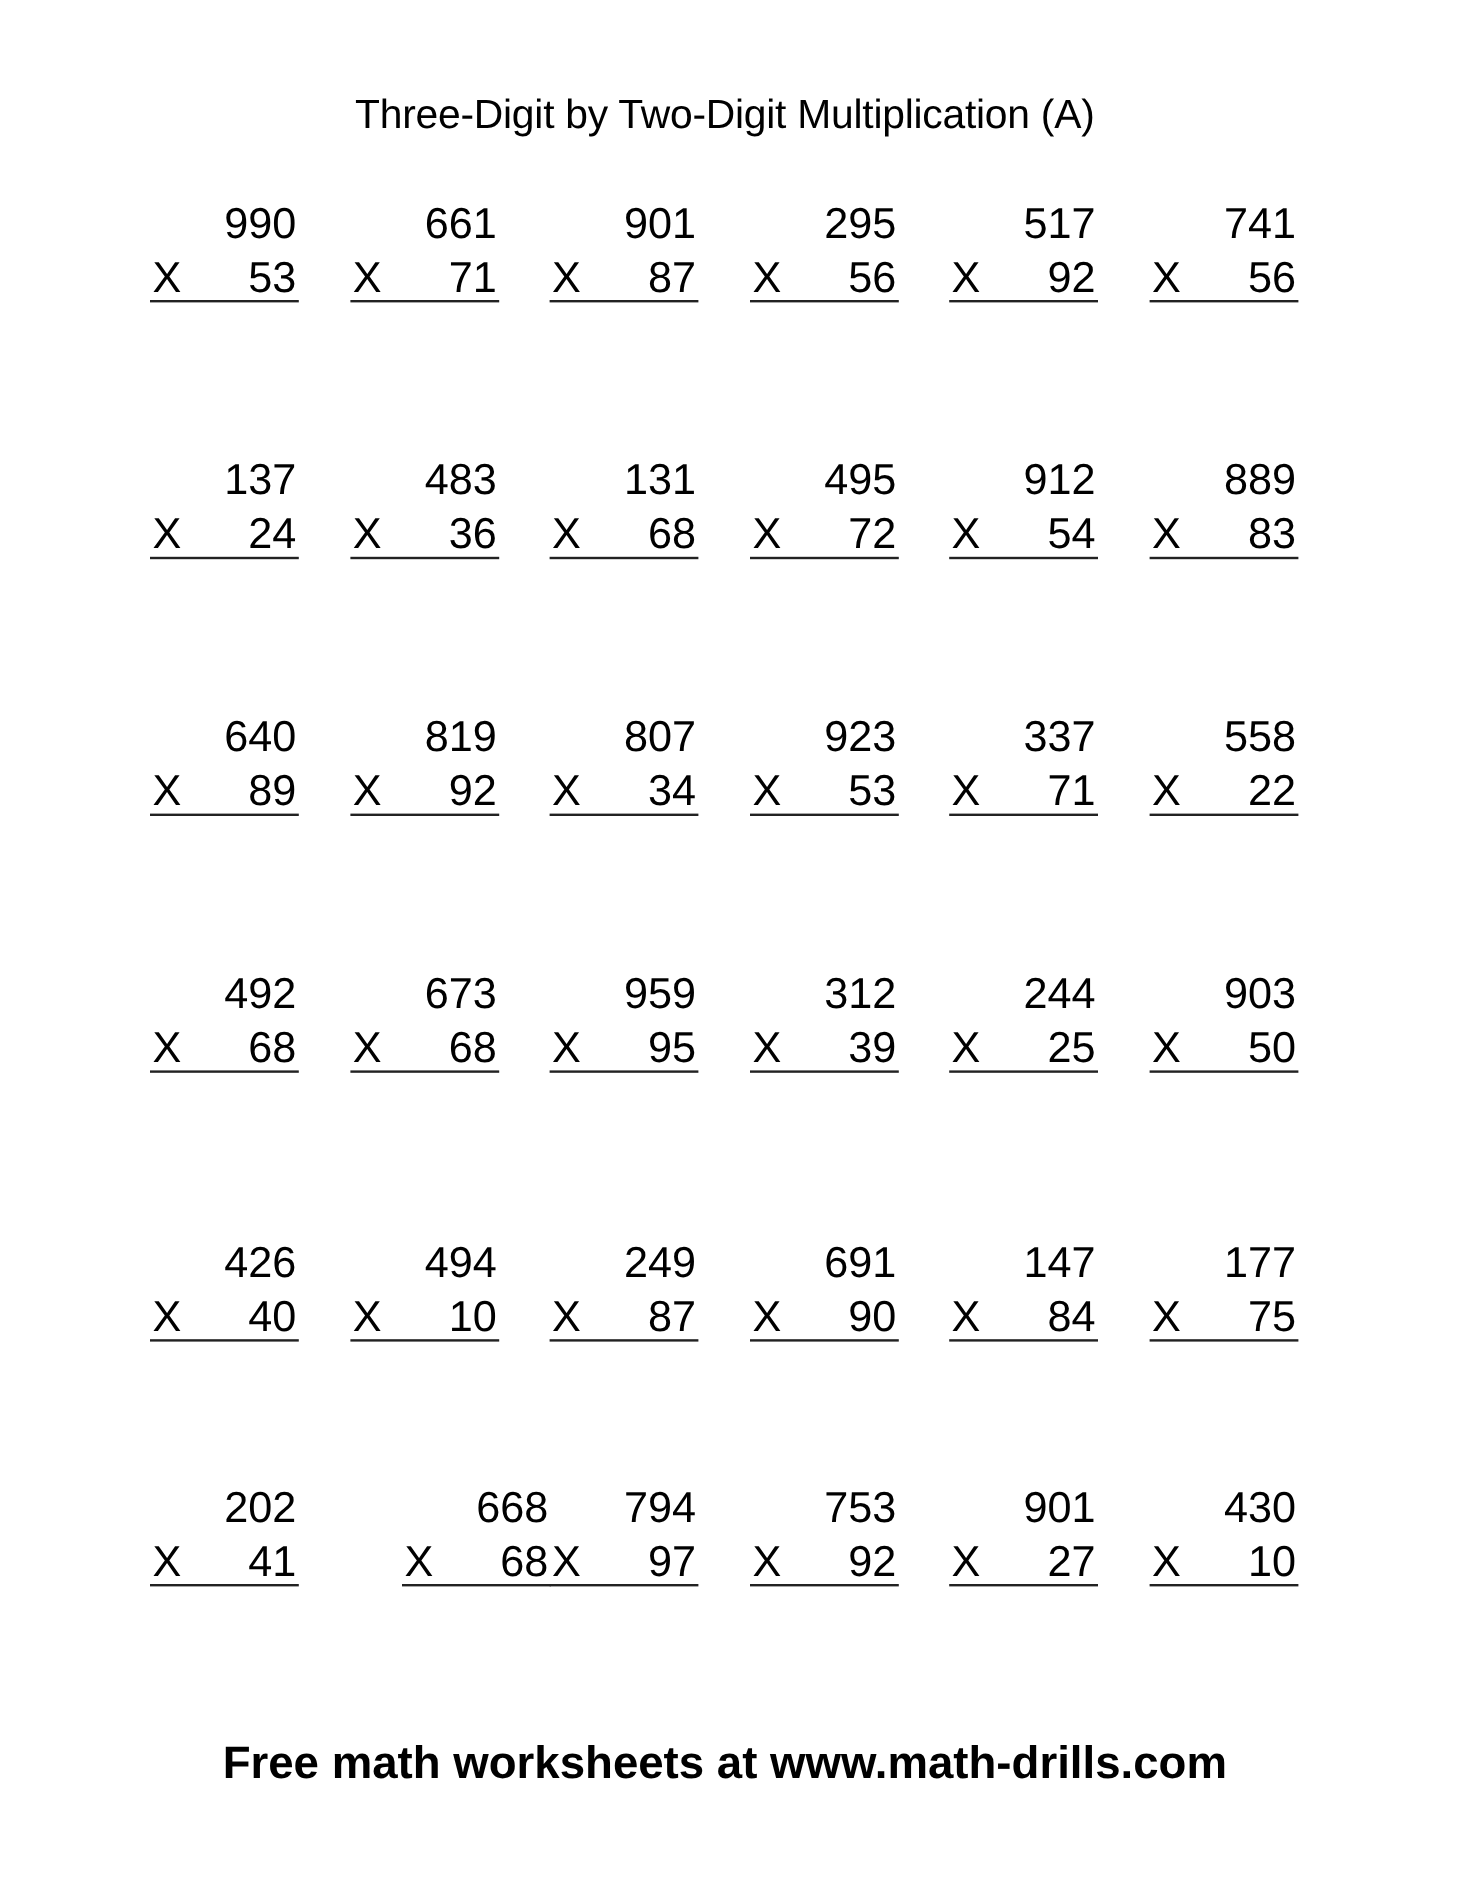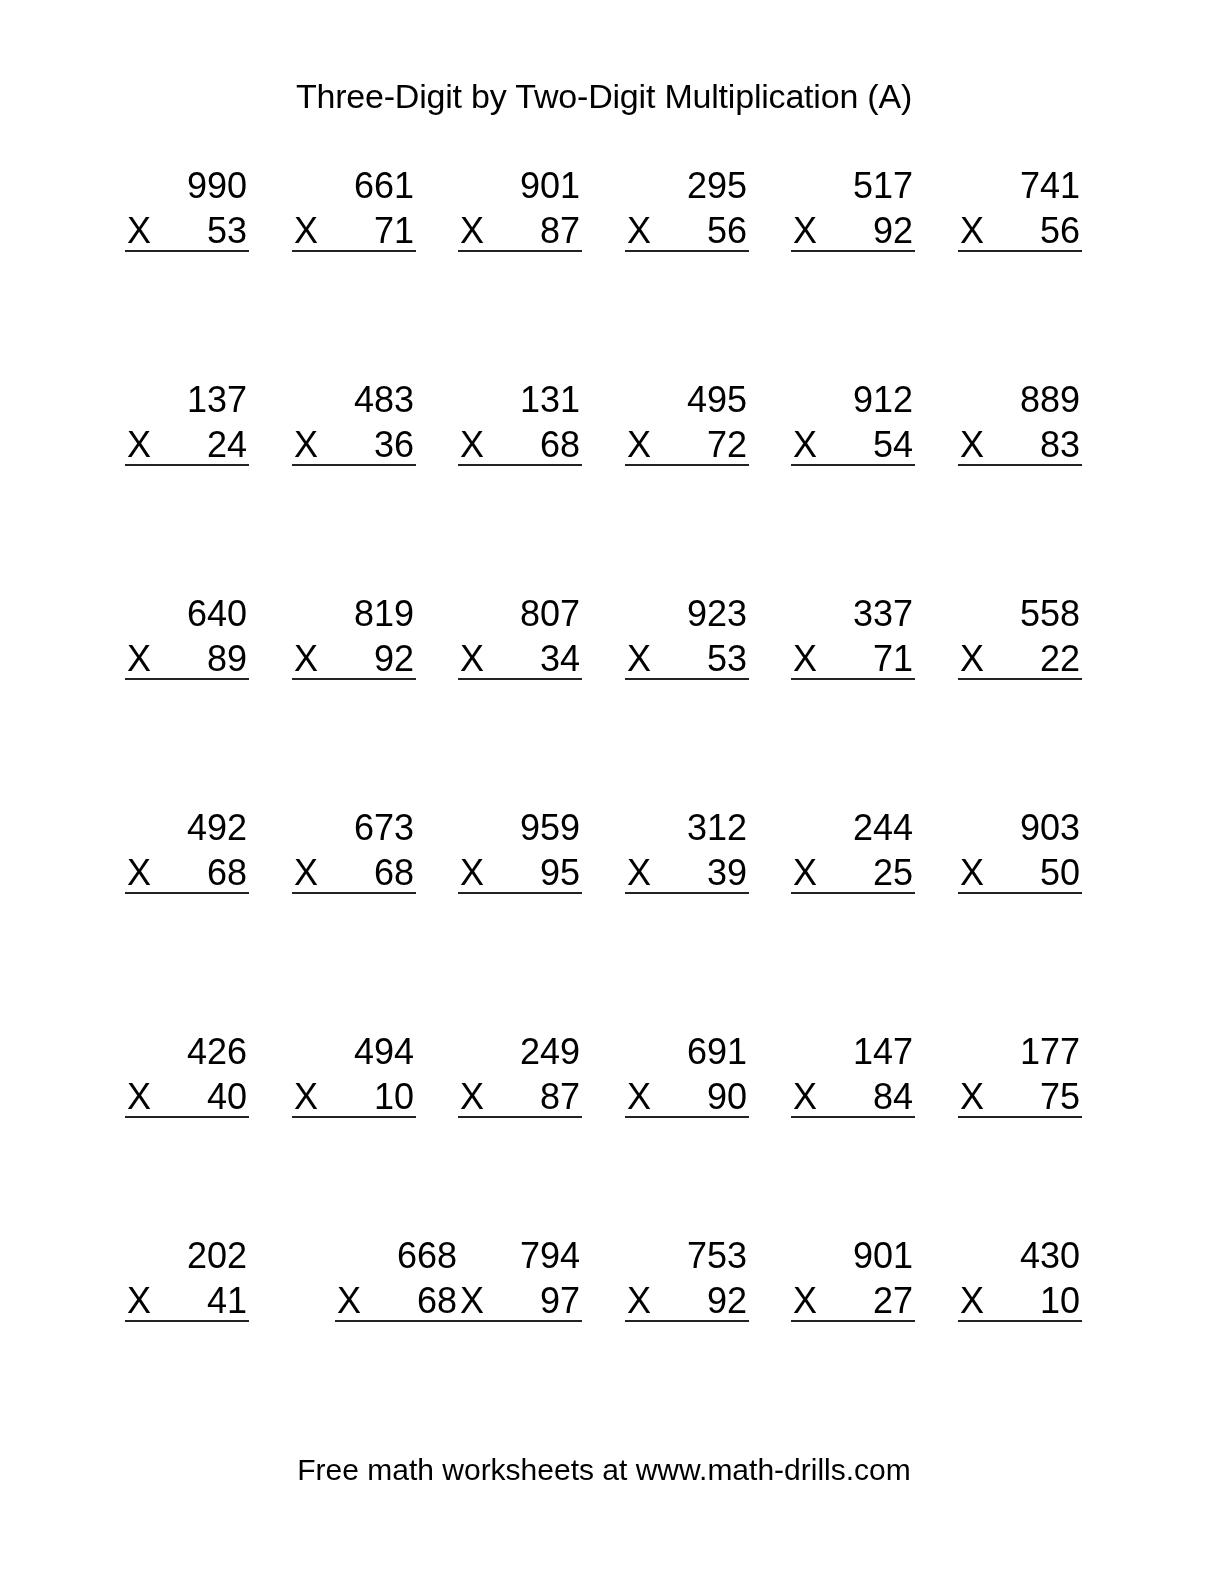--- a/index.html
+++ b/index.html
@@ -73,22 +73,23 @@
       width: 124px;
       height: 0;
       border-top: 2px solid #222222;
     }
     .footer {
       position: absolute;
       left: 0;
       top: 1448px;
       width: 1208px;
       text-align: center;
-      font-size: 30px;
+      font-size: 38px;
       line-height: 44px;
+      font-weight: bold;
     }
   </style>
 </head>
 <body>
 
 <div class="page">
 
   <div class="title">Three-Digit by Two-Digit Multiplication (A)</div>
 
   <div class="grid">

